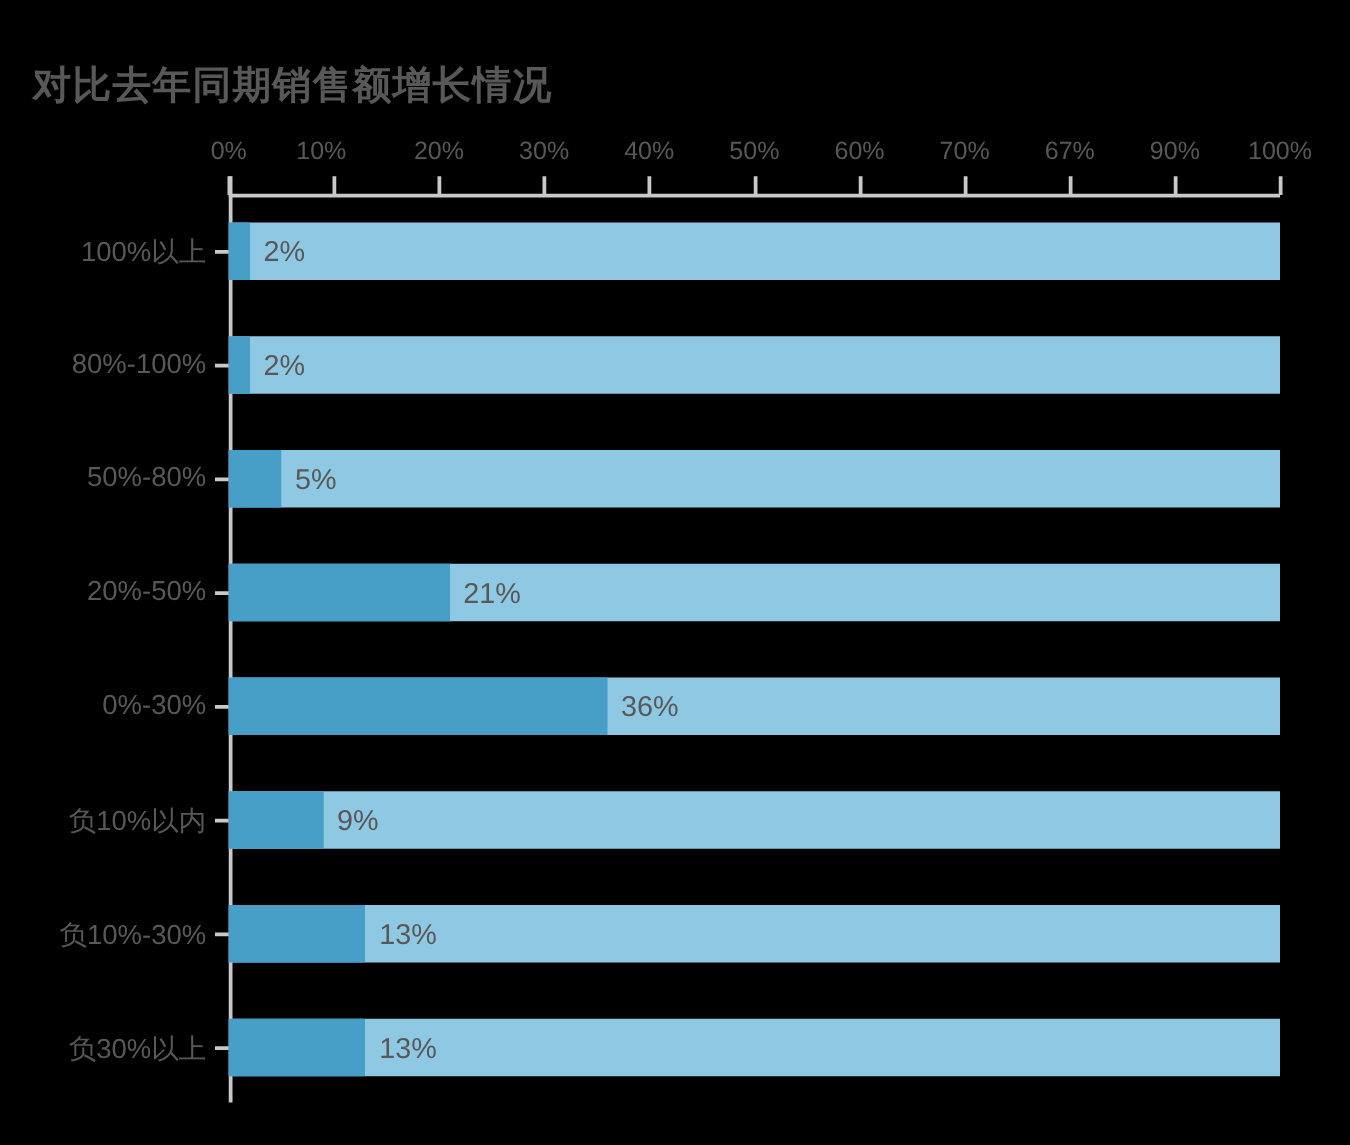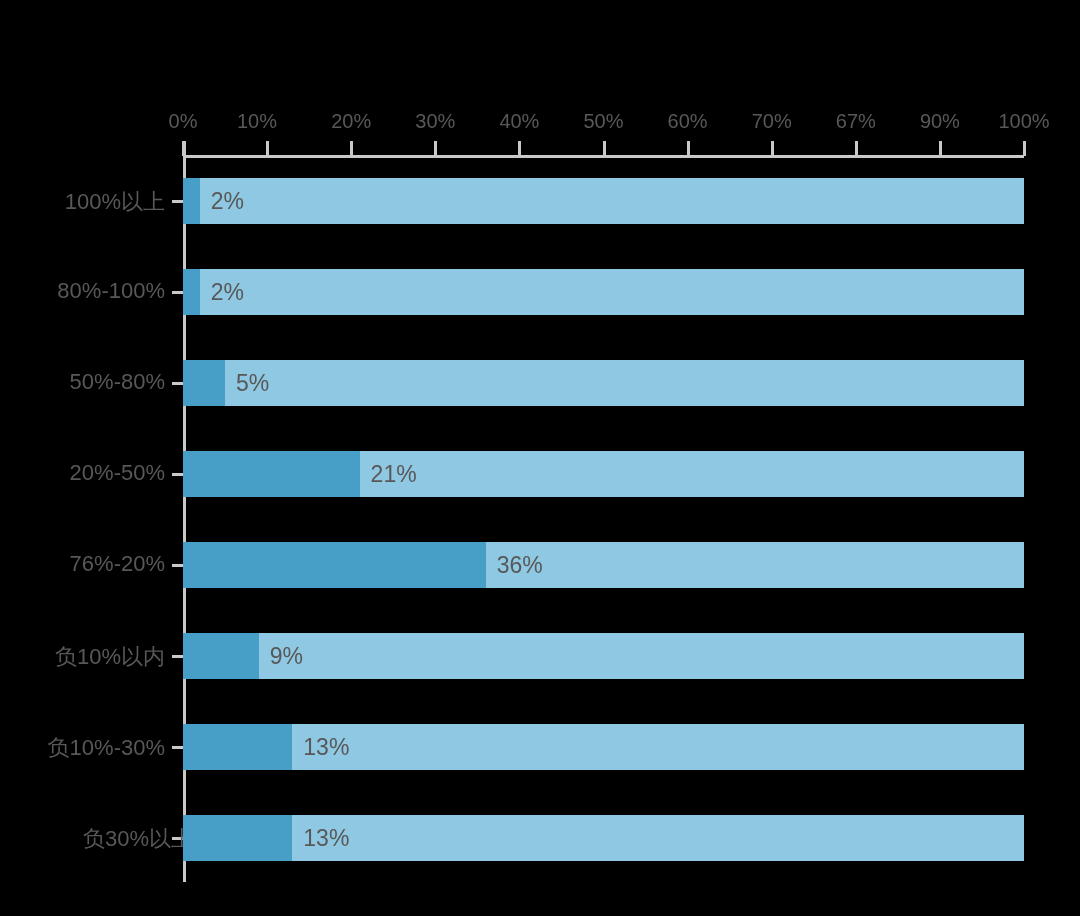--- a/index.html
+++ b/index.html
@@ -113,20 +113,21 @@
     width: 11px;
     height: 3px;
     background: #c9c9c9;
   }
 </style>
 </head>
 <body>
 
 <div id="chart-root">
 
+  <div class="chart-title">对比去年同期销售额增长情况</div>
 
   <div class="x-axis-line"></div>
   <div class="y-axis-line"></div>
 
   <div id="x-ticks-layer">
       <div class="x-tick" style="left: 182px;"></div>
       <div class="x-tick-label" style="left: 183px;">0%</div>
       <div class="x-tick" style="left: 266.1px;"></div>
       <div class="x-tick-label" style="left: 257px;">10%</div>
       <div class="x-tick" style="left: 350.2px;"></div>
@@ -171,42 +172,42 @@
         <div class="bar-value-label" style="left: 53.05px;">5%</div>
       </div>
       <div class="y-tick" style="top: 473px;"></div>
       <div class="cat-label" style="top: 460px; left: 0px; right: auto; width: 165px;">20%-50%</div>
       <div class="row" style="top: 451px;">
         <div class="bar-track"></div>
         <div class="bar-fill" style="width: 176.61px;"></div>
         <div class="bar-value-label" style="left: 187.61px;">21%</div>
       </div>
       <div class="y-tick" style="top: 564px;"></div>
-      <div class="cat-label" style="top: 551px; left: 0px; right: auto; width: 165px;">76%-20%</div>
+      <div class="cat-label" style="top: 551px; left: 0px; right: auto; width: 165px;">0%-30%</div>
       <div class="row" style="top: 542px;">
         <div class="bar-track"></div>
         <div class="bar-fill" style="width: 302.76px;"></div>
         <div class="bar-value-label" style="left: 313.76px;">36%</div>
       </div>
       <div class="y-tick" style="top: 655px;"></div>
       <div class="cat-label" style="top: 642px; left: 0px; right: auto; width: 165px;">负10%以内</div>
       <div class="row" style="top: 633px;">
         <div class="bar-track"></div>
         <div class="bar-fill" style="width: 75.69px;"></div>
         <div class="bar-value-label" style="left: 86.69px;">9%</div>
       </div>
       <div class="y-tick" style="top: 746px;"></div>
       <div class="cat-label" style="top: 733px; left: 0px; right: auto; width: 165px;">负10%-30%</div>
       <div class="row" style="top: 724px;">
         <div class="bar-track"></div>
         <div class="bar-fill" style="width: 109.33px;"></div>
         <div class="bar-value-label" style="left: 120.33px;">13%</div>
       </div>
       <div class="y-tick" style="top: 837px;"></div>
-      <div class="cat-label" style="top: 824px; left: 0px; right: auto; width: 165px; padding-left: 28px;">负30%以上</div>
+      <div class="cat-label" style="top: 824px; left: 0px; right: auto; width: 165px;">负30%以上</div>
       <div class="row" style="top: 815px;">
         <div class="bar-track"></div>
         <div class="bar-fill" style="width: 109.33px;"></div>
         <div class="bar-value-label" style="left: 120.33px;">13%</div>
       </div>
     </div>
 
 </div>
 
 </body></html>

